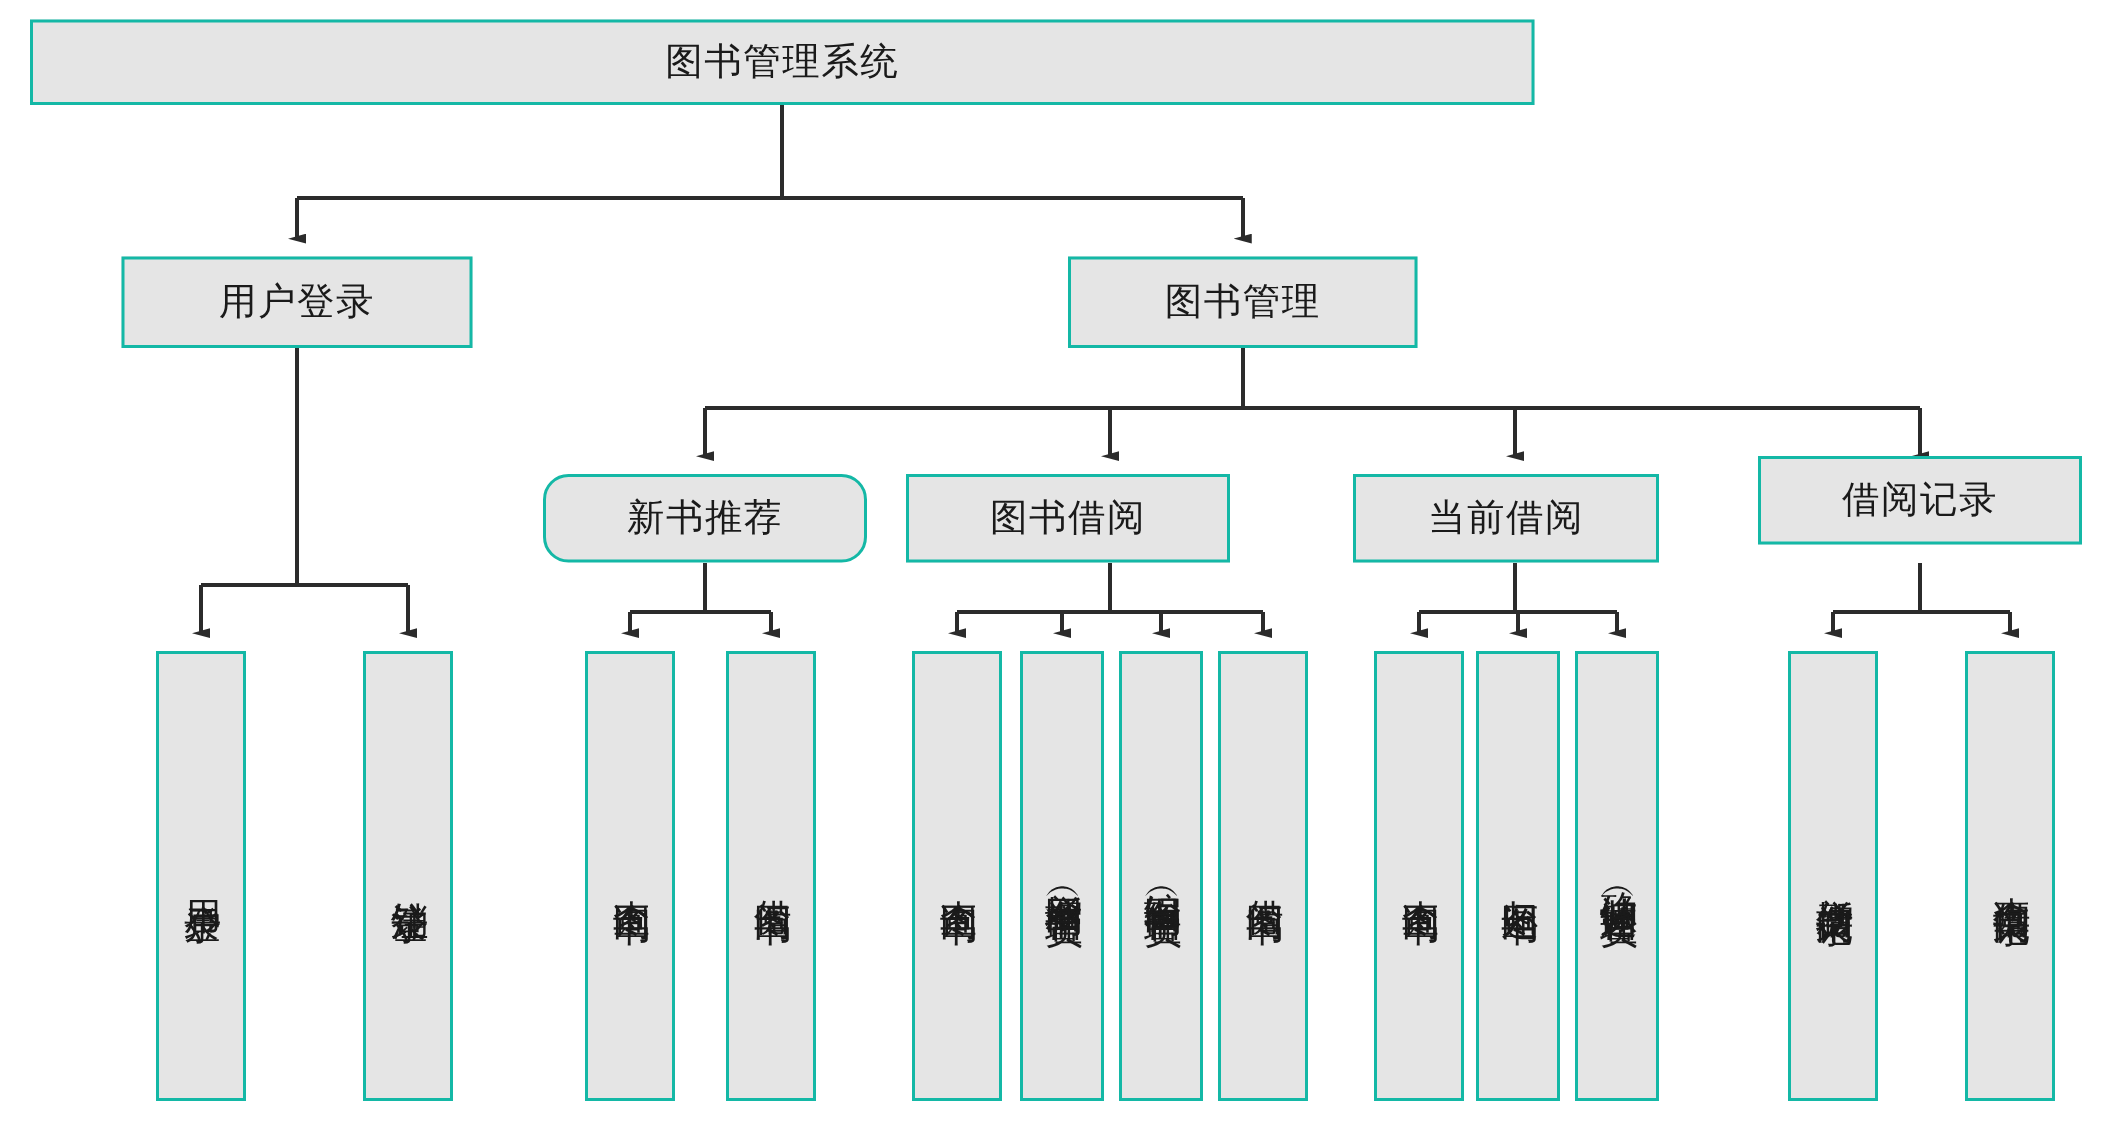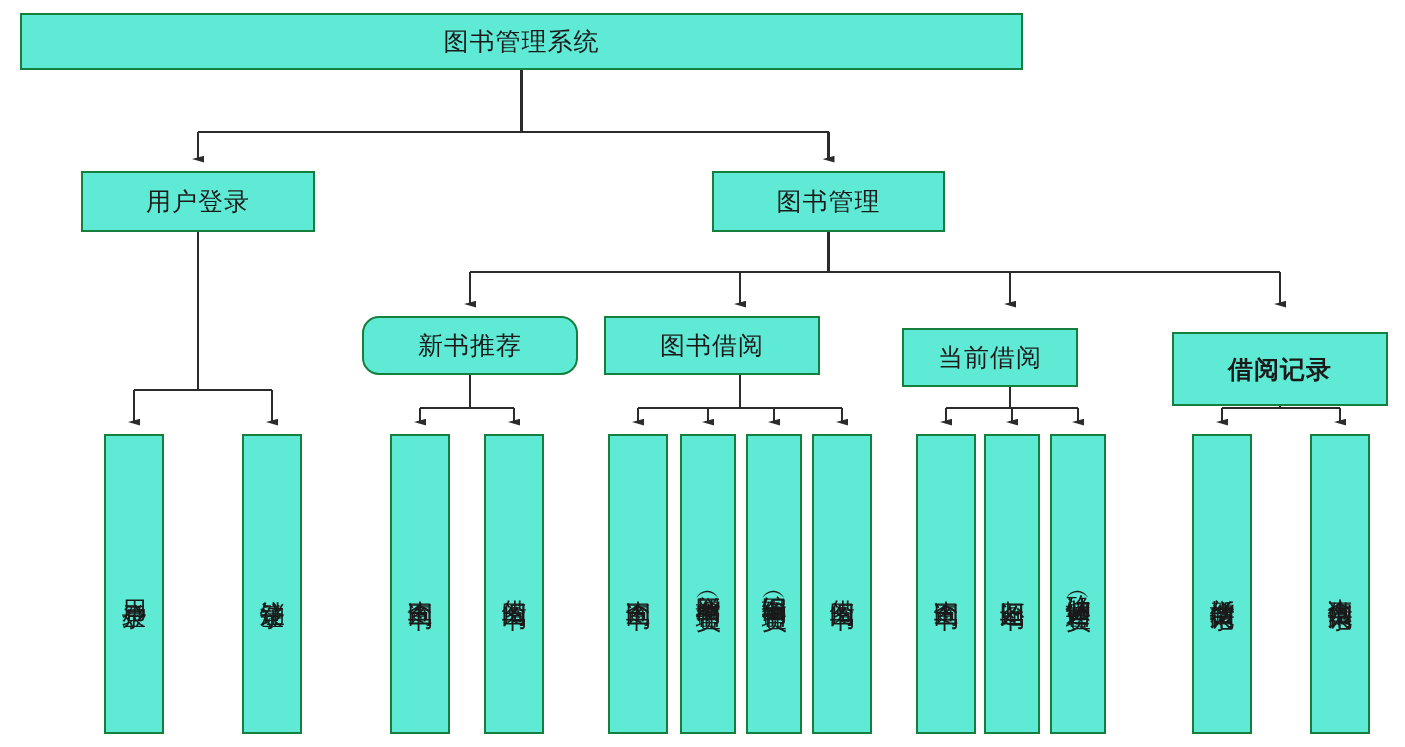--- a/index.html
+++ b/index.html
@@ -21,22 +21,22 @@
   #edge-layer {
     position: absolute;
     left: 0;
     top: 0;
     width: 1405px;
     height: 747px;
   }
   .node {
     position: absolute;
     box-sizing: border-box;
-    background: #5eead4;
-    border: 2px solid #15803d;
+    background: #e5e5e5;
+    border: 2px solid #14b8a6;
     display: flex;
     align-items: center;
     justify-content: center;
     color: #1a1a1a;
     z-index: 2;
   }
   .node.horiz {
     font-size: 25px;
     line-height: 1.15;
     letter-spacing: 1px;
@@ -125,24 +125,24 @@
   <div class="node horiz" style="left: 712px; top: 171px; width: 233px; height: 61px;">
     <span class="label">图书管理</span>
   </div>
 
   <div class="node horiz" style="left: 362px; top: 316px; width: 216px; height: 59px; border-radius: 17px;">
     <span class="label">新书推荐</span>
   </div>
   <div class="node horiz" style="left: 604px; top: 316px; width: 216px; height: 59px;">
     <span class="label">图书借阅</span>
   </div>
-  <div class="node horiz" style="left: 902px; top: 328px; width: 176px; height: 59px;">
+  <div class="node horiz" style="left: 902px; top: 316px; width: 204px; height: 59px;">
     <span class="label">当前借阅</span>
   </div>
-  <div class="node horiz" style="left: 1172px; top: 332px; width: 216px; height: 74px; font-weight: bold;">
+  <div class="node horiz" style="left: 1172px; top: 304px; width: 216px; height: 59px;">
     <span class="label">借阅记录</span>
   </div>
 
   <div class="node vert" style="left: 104px; top: 434px; width: 60px; height: 300px;">
     <span class="label">用户登录</span>
   </div>
   <div class="node vert" style="left: 242px; top: 434px; width: 60px; height: 300px;">
     <span class="label">注销登录</span>
   </div>
 

